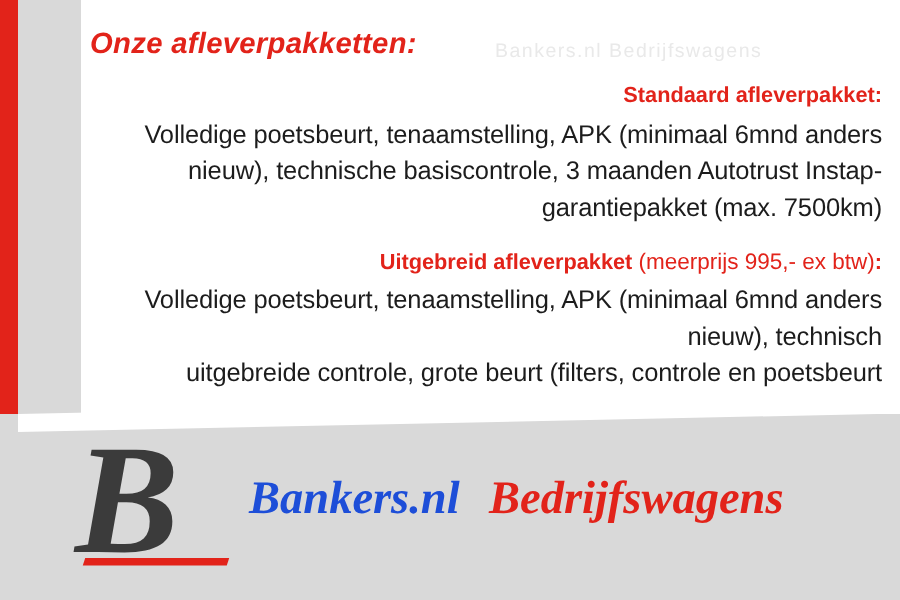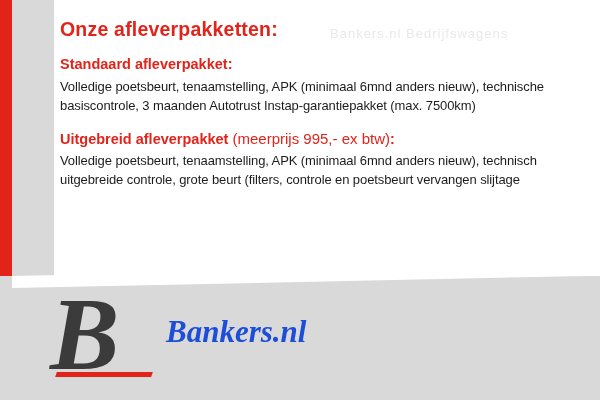--- a/index.html
+++ b/index.html
@@ -44,42 +44,45 @@
     top: 18px;
     width: 528px;
   }
   .main-title {
     color: #e2231a;
     font-size: 19.5px;
     font-weight: bold;
     letter-spacing: 0.2px;
     margin: 0 0 16px 0;
     line-height: 1.15;
+    font-style: italic;
   }
   .section {
     margin-bottom: 14px;
   }
   .section-title {
     color: #e2231a;
     font-size: 14.5px;
     font-weight: bold;
     margin: 0 0 4px 0;
     line-height: 1.2;
+    text-align: right;
   }
   .section-title .sub {
     font-size: 15px;
     font-weight: normal;
     color: #e2231a;
   }
   .body-text {
     color: #1c1c1c;
-    font-size: 13px;
+    font-size: 17px;
     line-height: 1.45;
     margin: 0;
     letter-spacing: -0.1px;
+    text-align: right;
   }
   .body-text b {
     font-weight: normal;
   }
   
   .bottom-band {
     position: absolute;
     left: 0;
     top: 276px;
     width: 600px;
@@ -186,15 +189,16 @@
 
   <div class="watermark">Bankers.nl Bedrijfswagens</div>
 
   <div class="bottom-band"></div>
   <div class="band-white-wedge"></div>
 
   <div class="logo-wrap">
     <div class="logo-b">B</div>
     <div class="logo-b-underline"></div>
     <div class="logo-text">Bankers.nl</div>
+    <div class="logo-text2">Bedrijfswagens</div>
   </div>
 
 </div>
 
 </body></html>

